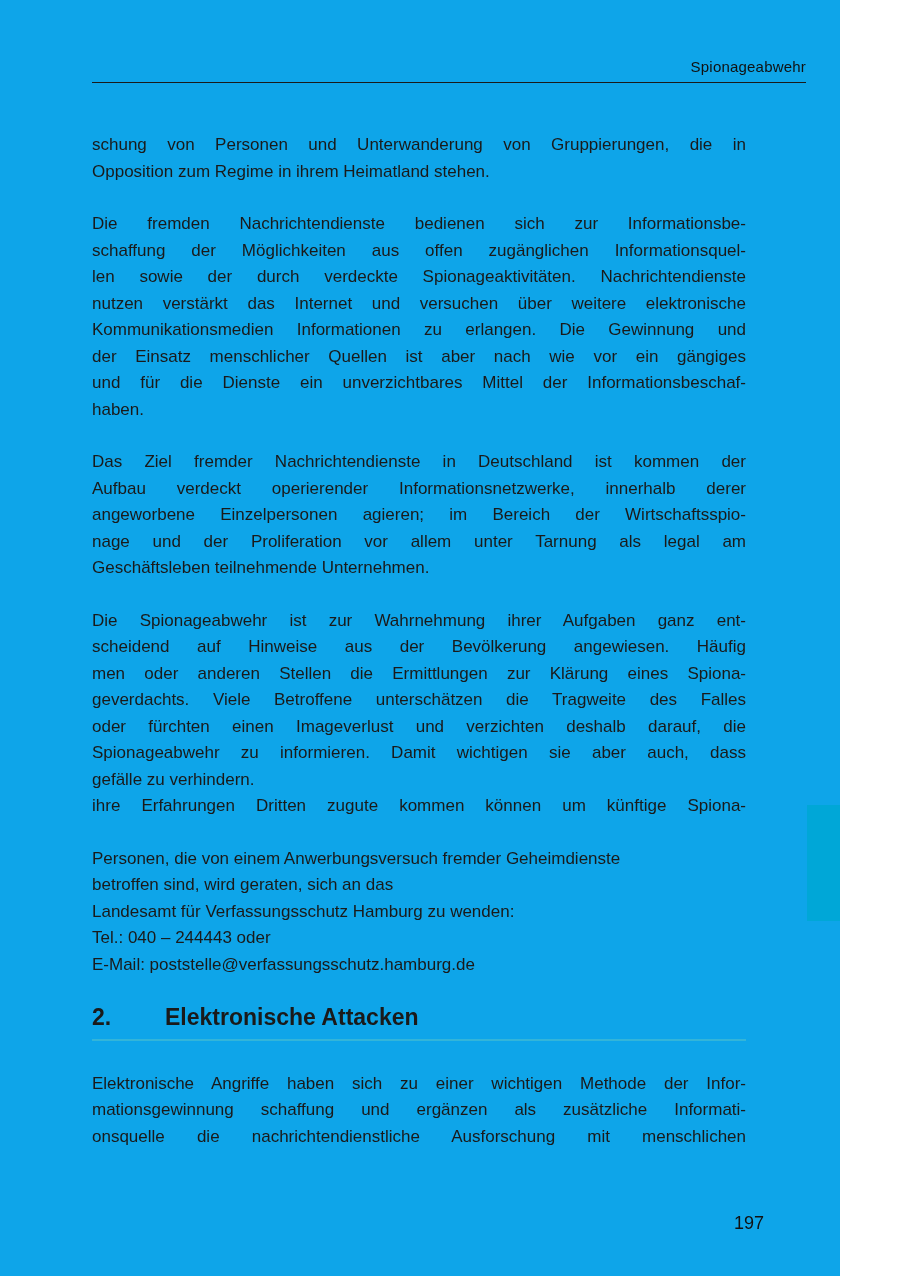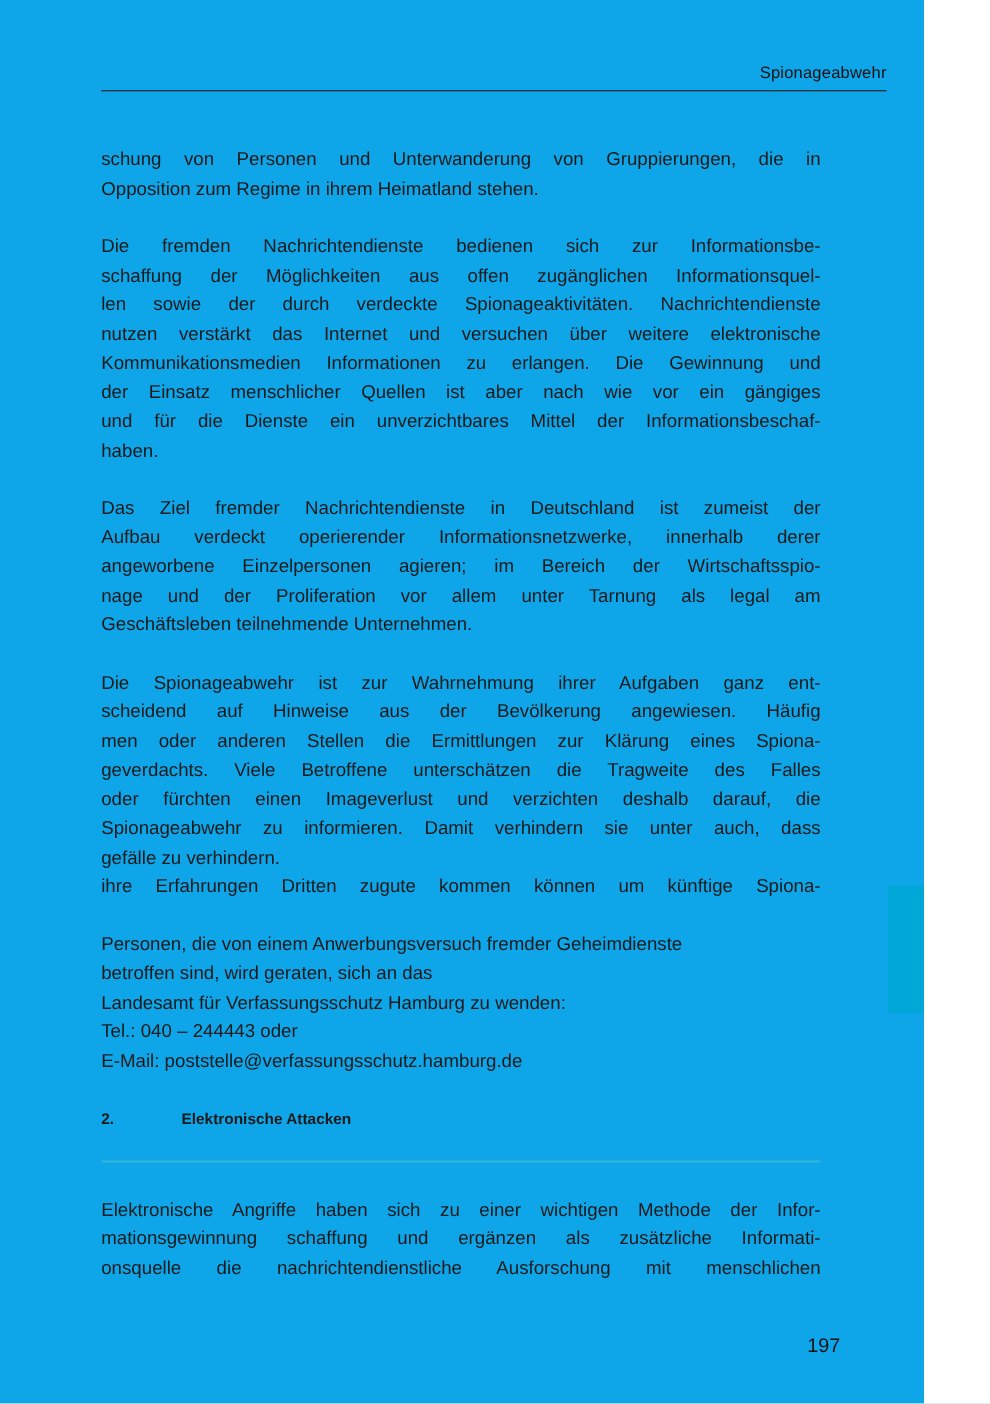--- a/index.html
+++ b/index.html
@@ -51,24 +51,24 @@
     display: block;
     white-space: normal;
   }
   .j {
     text-align: justify;
     -moz-text-align-last: justify;
     text-align-last: justify;
   }
   .section-heading {
     margin-top: 14px;
-    padding-bottom: 24px;
+    padding-bottom: 8px;
     border-bottom: 2px solid #33b5d9;
     font-weight: bold;
-    font-size: 14px;
+    font-size: 23px;
     margin-bottom: 30px;
   }
   .section-number {
     display: inline-block;
     width: 73px;
   }
   .thumb-tab {
     position: absolute;
     right: 0;
     top: 805px;
@@ -106,34 +106,34 @@
       <span class="ln j">schaffung der Möglichkeiten aus offen zugänglichen Informationsquel-</span>
       <span class="ln j">len sowie der durch verdeckte Spionageaktivitäten. Nachrichtendienste</span>
       <span class="ln j">nutzen verstärkt das Internet und versuchen über weitere elektronische</span>
       <span class="ln j">Kommunikationsmedien Informationen zu erlangen. Die Gewinnung und</span>
       <span class="ln j">der Einsatz menschlicher Quellen ist aber nach wie vor ein gängiges</span>
       <span class="ln j">und für die Dienste ein unverzichtbares Mittel der Informationsbeschaf-</span>
       <span class="ln">haben.</span>
     </p>
 
     <p class="para">
-      <span class="ln j">Das Ziel fremder Nachrichtendienste in Deutschland ist zumeist der</span>
+      <span class="ln j">Das Ziel fremder Nachrichtendienste in Deutschland ist kommen der</span>
       <span class="ln j">Aufbau verdeckt operierender Informationsnetzwerke, innerhalb derer</span>
       <span class="ln j">angeworbene Einzelpersonen agieren; im Bereich der Wirtschaftsspio-</span>
       <span class="ln j">nage und der Proliferation vor allem unter Tarnung als legal am</span>
       <span class="ln">Geschäftsleben teilnehmende Unternehmen.</span>
     </p>
 
     <p class="para">
       <span class="ln j">Die Spionageabwehr ist zur Wahrnehmung ihrer Aufgaben ganz ent-</span>
       <span class="ln j">scheidend auf Hinweise aus der Bevölkerung angewiesen. Häufig</span>
       <span class="ln j">men oder anderen Stellen die Ermittlungen zur Klärung eines Spiona-</span>
       <span class="ln j">geverdachts. Viele Betroffene unterschätzen die Tragweite des Falles</span>
       <span class="ln j">oder fürchten einen Imageverlust und verzichten deshalb darauf, die</span>
-      <span class="ln j">Spionageabwehr zu informieren. Damit verhindern sie unter auch, dass</span>
+      <span class="ln j">Spionageabwehr zu informieren. Damit wichtigen sie aber auch, dass</span>
       <span class="ln">gefälle zu verhindern.</span>
       <span class="ln j">ihre Erfahrungen Dritten zugute kommen können um künftige Spiona-</span>
     </p>
 
     <p class="para">
       <span class="ln">Personen, die von einem Anwerbungsversuch fremder Geheimdienste</span>
       <span class="ln">betroffen sind, wird geraten, sich an das</span>
       <span class="ln">Landesamt für Verfassungsschutz Hamburg zu wenden:</span>
       <span class="ln">Tel.: 040 – 244443 oder</span>
       <span class="ln">E-Mail: poststelle@verfassungsschutz.hamburg.de</span>

